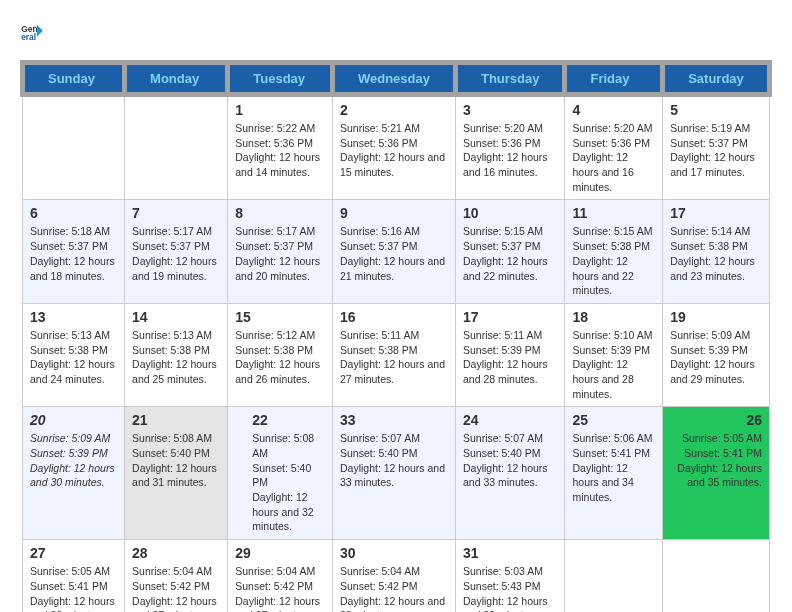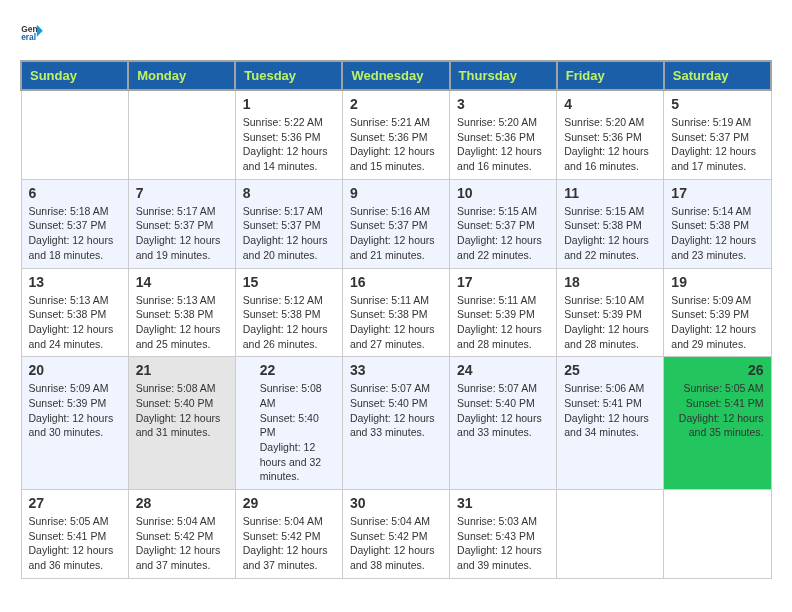--- a/index.html
+++ b/index.html
@@ -47,26 +47,26 @@
       font-size: 16px;
       color: #555;
     }
     .calendar-table {
       width: 100%;
       border-collapse: collapse;
       border: 1px solid #ccc;
     }
     .calendar-table th {
       background-color: #1a5fa8;
-      color: #bef264;
+      color: #7dd3fc;
       text-align: left;
-      padding: 6px 8px;
+      padding: 6px 23px;
       font-size: 13px;
       font-weight: bold;
-      border: 2px solid #a3a3a3;
+      border: 5px solid #a3a3a3;
     }
     .calendar-table td {
       border: 1px solid #ccc;
       vertical-align: top;
       padding: 5px 7px;
       width: 107px;
       min-height: 80px;
       background: #fff;
       font-size: 11px;
       color: #333;
@@ -204,21 +204,21 @@
         <td>
           <span class="day-number">18</span>
           <div class="day-info">Sunrise: 5:10 AM<br>Sunset: 5:39 PM<br>Daylight: 12 hours and 28 minutes.</div>
         </td>
         <td>
           <span class="day-number">19</span>
           <div class="day-info">Sunrise: 5:09 AM<br>Sunset: 5:39 PM<br>Daylight: 12 hours and 29 minutes.</div>
         </td>
       </tr>
       <tr>
-        <td style="background-color: rgb(240, 244, 255);">
+        <td style="background-color: rgb(240, 244, 255); font-style: italic;">
           <span class="day-number">20</span>
           <div class="day-info">Sunrise: 5:09 AM<br>Sunset: 5:39 PM<br>Daylight: 12 hours and 30 minutes.</div>
         </td>
         <td style="background-color: #e5e5e5;">
           <span class="day-number">21</span>
           <div class="day-info">Sunrise: 5:08 AM<br>Sunset: 5:40 PM<br>Daylight: 12 hours and 31 minutes.</div>
         </td>
         <td style="background-color: rgb(240, 244, 255); padding-left: 24px;">
           <span class="day-number">22</span>
           <div class="day-info">Sunrise: 5:08 AM<br>Sunset: 5:40 PM<br>Daylight: 12 hours and 32 minutes.</div>

